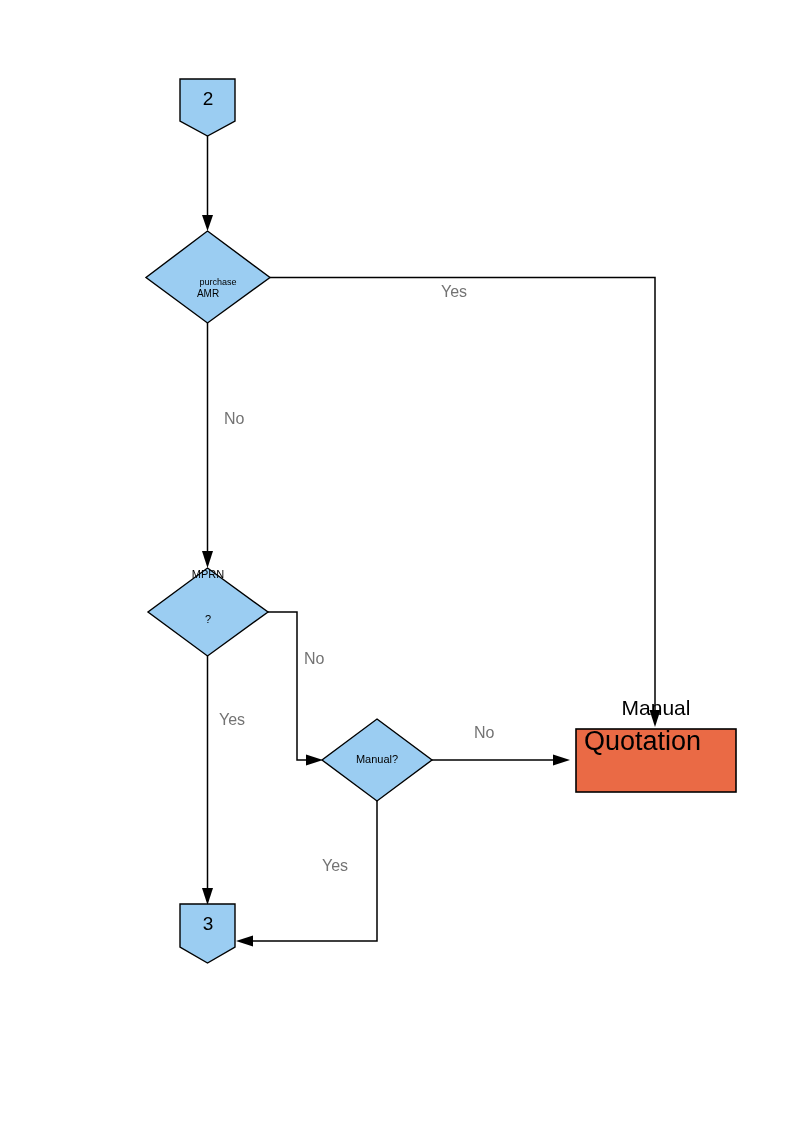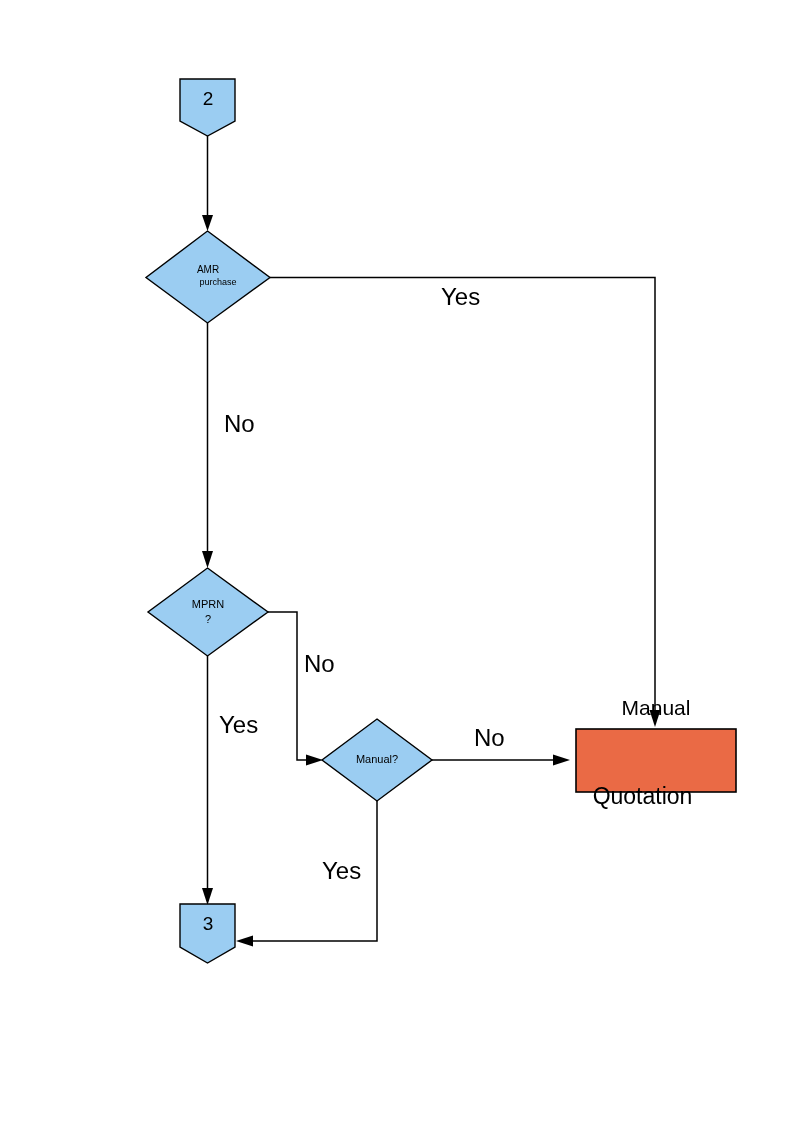--- a/index.html
+++ b/index.html
@@ -46,34 +46,35 @@
   .node-label {
     position: absolute;
     text-align: center;
     color: #000000;
     line-height: 1.12;
     white-space: pre;
     pointer-events: none;
   }
   .label-small {
     font-size: 10px;
+    margin-top: 24px;
   }
   .label-smaller {
     font-size: 9px;
   }
   .label-tiny {
     font-size: 11px;
   }
   .label-big {
     font-size: 19px;
   }
   .edge-label {
     position: absolute;
-    color: #000000;
-    font-size: 24px;
+    color: #737373;
+    font-size: 16px;
     white-space: nowrap;
   }
 </style>
 </head>
 <body>
 
 <div id="canvas">
 
   <svg id="flow-svg" viewBox="0 0 794 1123">
 
@@ -110,27 +111,27 @@
 
     <polygon class="shape-fill-blue" points="180,904 235,904 235,947 207.5,963 180,947"></polygon>
 
   </svg>
 
   <div class="node-label label-big" style="left:180px; top:88px; width:56px;">2</div>
 
   <div class="node-label label-small" style="left:158px; top:264px; width:100px;">AMR</div>
   <div class="node-label label-smaller" style="left:168px; top:277px; width:100px;">purchase</div>
 
-  <div class="node-label label-tiny" style="left:158px; top:598px; width:100px;">MPRN</div>
+  <div class="node-label label-tiny" style="left:158px; top:568px; width:100px;">MPRN</div>
   <div class="node-label label-tiny" style="left:158px; top:613px; width:100px;">?</div>
 
   <div class="node-label label-tiny" style="left:327px; top:753px; width:100px;">Manual?</div>
 
   <div class="node-label" style="left:576px; top:696px; width:160px; font-size:21px;">Manual</div>
-  <div class="node-label" style="left:576px; top:784px; width:133px; font-size:23px;">Quotation</div>
+  <div class="node-label" style="left:576px; top:726px; width:133px; font-size:27px;">Quotation</div>
 
   <div class="node-label label-big" style="left:180px; top:913px; width:56px;">3</div>
 
   <div class="edge-label" style="left:441px; top:283px;">Yes</div>
 
   <div class="edge-label" style="left:224px; top:410px;">No</div>
 
   <div class="edge-label" style="left:304px; top:650px;">No</div>
 
   <div class="edge-label" style="left:219px; top:711px;">Yes</div>

